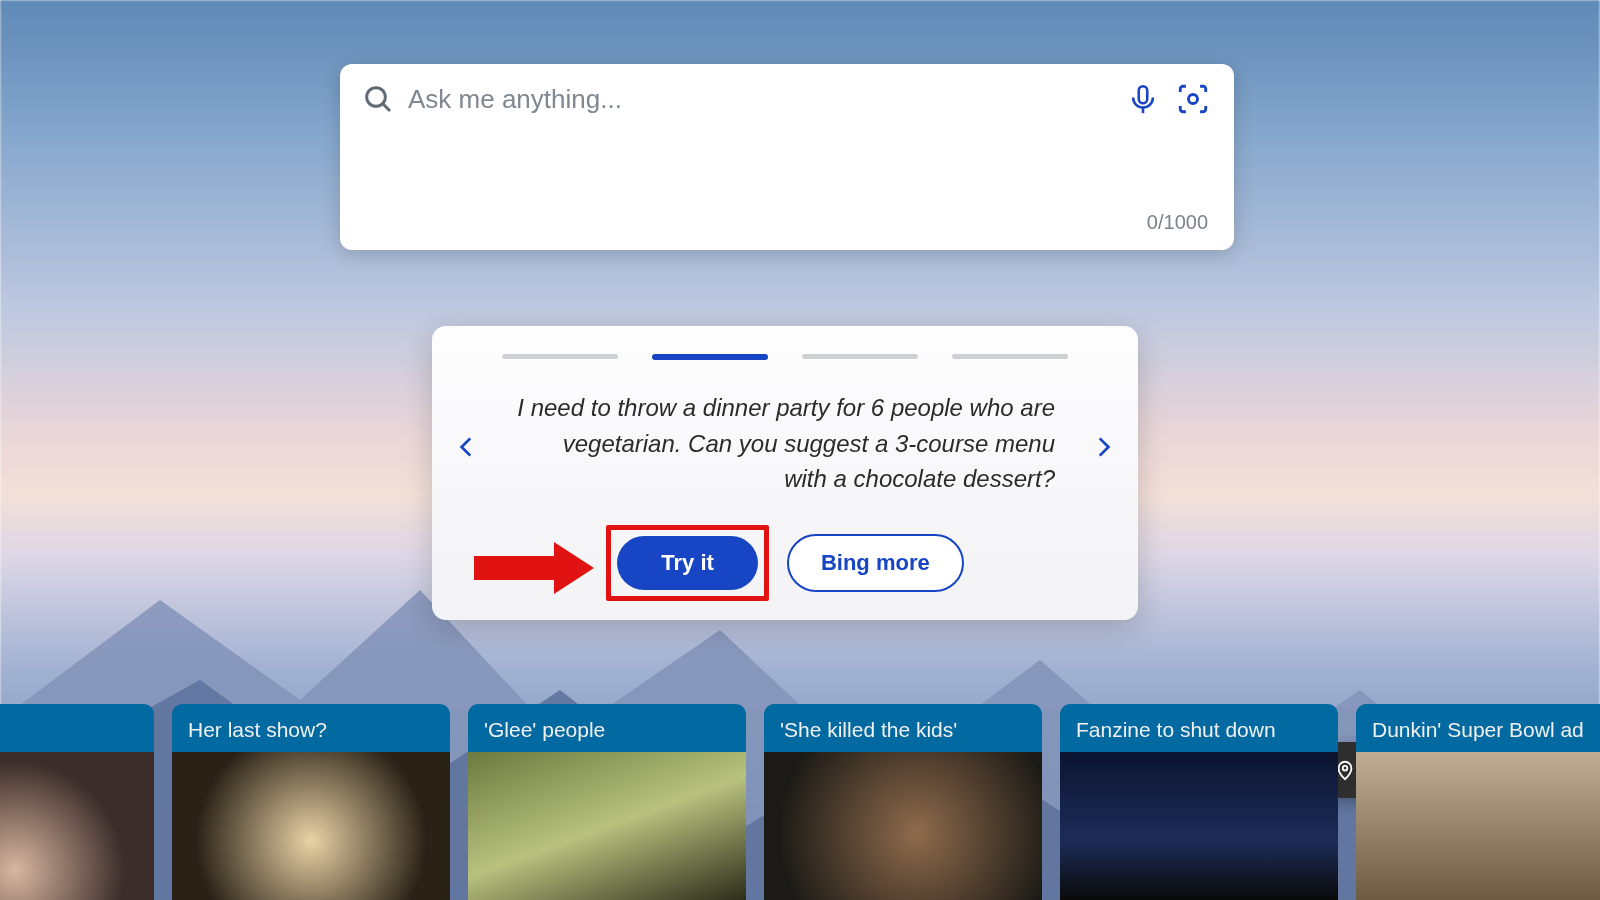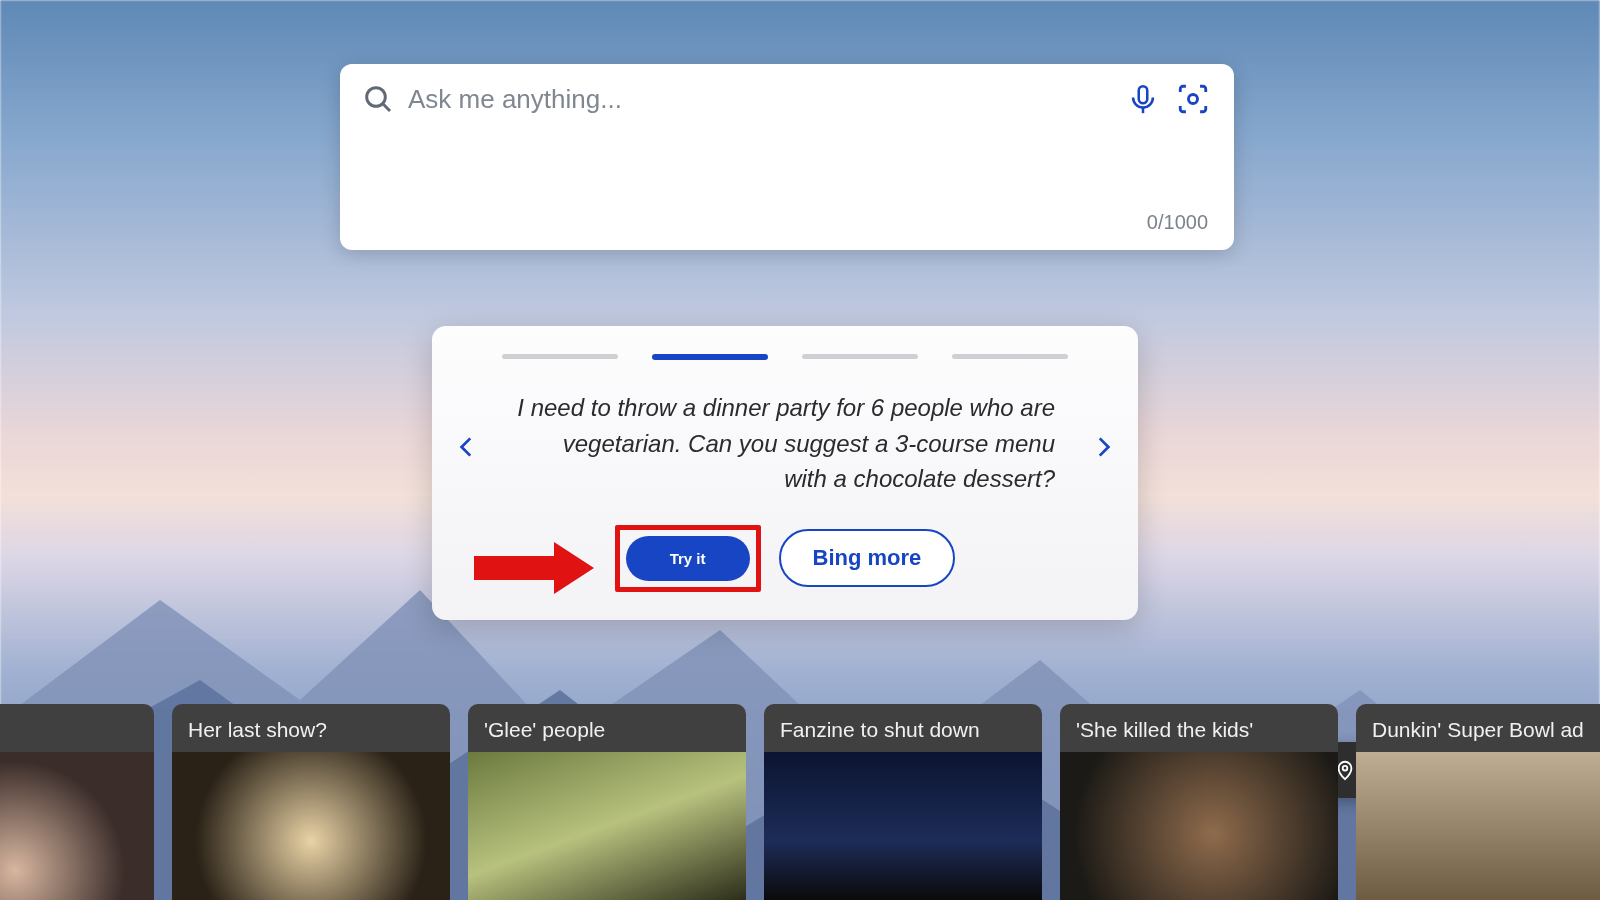--- a/index.html
+++ b/index.html
@@ -92,21 +92,21 @@
   }
   .highlight-wrap {
     border: 5px solid #e11212;
     padding: 6px;
     display: inline-flex;
     border-radius: 2px;
   }
   .btn-primary {
     background: #1745c4;
     color: #ffffff;
-    font-size: 15px;
+    font-size: 22px;
     font-weight: 600;
     padding: 14px 44px;
     border-radius: 999px;
     border: none;
     cursor: pointer;
   }
   .btn-secondary {
     background: #ffffff;
     color: #1745c4;
     font-size: 22px;
@@ -141,21 +141,21 @@
   .pin-icon { width: 22px; height: 22px; }
 
   
   .news-row {
     position: absolute;
     bottom: 0; left: -124px;
     display: flex; gap: 18px;
   }
   .news-card {
     width: 278px; height: 196px;
-    background: #404040;
+    background: #0369a1;
     border-radius: 10px 10px 0 0;
     overflow: hidden;
     cursor: pointer;
     display: flex; flex-direction: column;
   }
   .news-title {
     color: #f0f0f0;
     font-size: 21px;
     font-weight: 500;
     padding: 14px 16px 10px 16px;
@@ -282,24 +282,24 @@
   </div>
   <div class="news-card">
     <div class="news-title">Her last show?</div>
     <div class="news-thumb thumb1"></div>
   </div>
   <div class="news-card">
     <div class="news-title">'Glee' people</div>
     <div class="news-thumb thumb2"></div>
   </div>
   <div class="news-card">
+    <div class="news-title">'She killed the kids'</div>
+    <div class="news-thumb thumb3"></div>
+  </div>
+  <div class="news-card">
     <div class="news-title">Fanzine to shut down</div>
     <div class="news-thumb thumb4"></div>
   </div>
   <div class="news-card">
-    <div class="news-title">'She killed the kids'</div>
-    <div class="news-thumb thumb3"></div>
-  </div>
-  <div class="news-card">
     <div class="news-title">Dunkin' Super Bowl ad</div>
     <div class="news-thumb thumb5"></div>
   </div>
 </div>
 
 </body></html>

